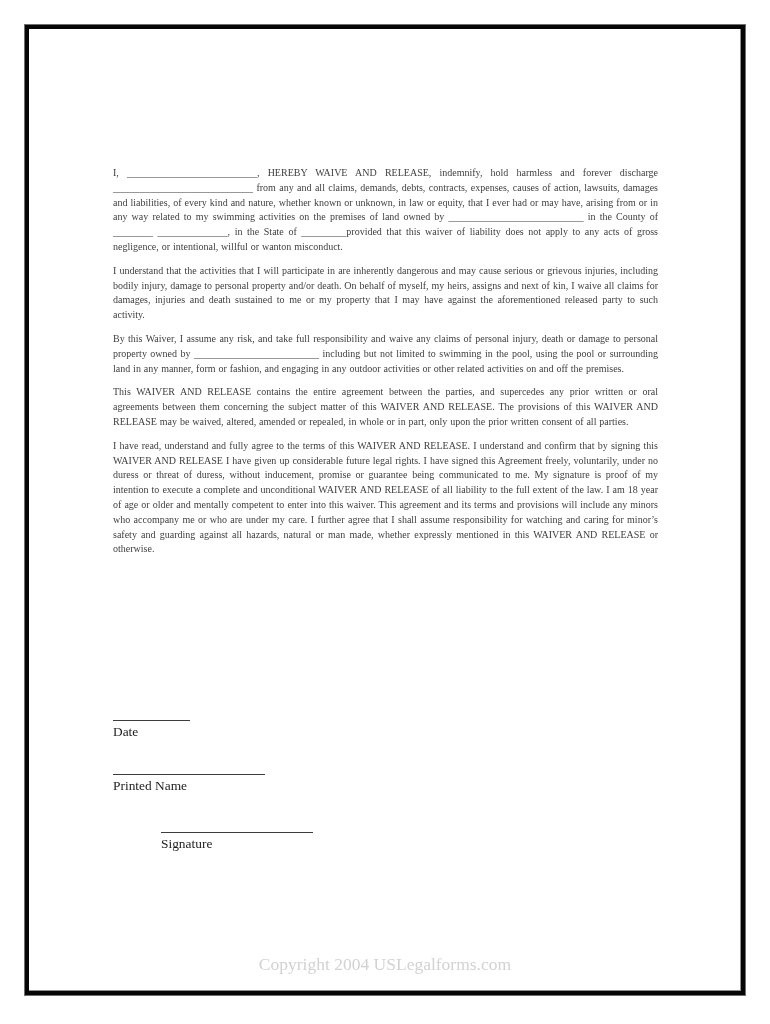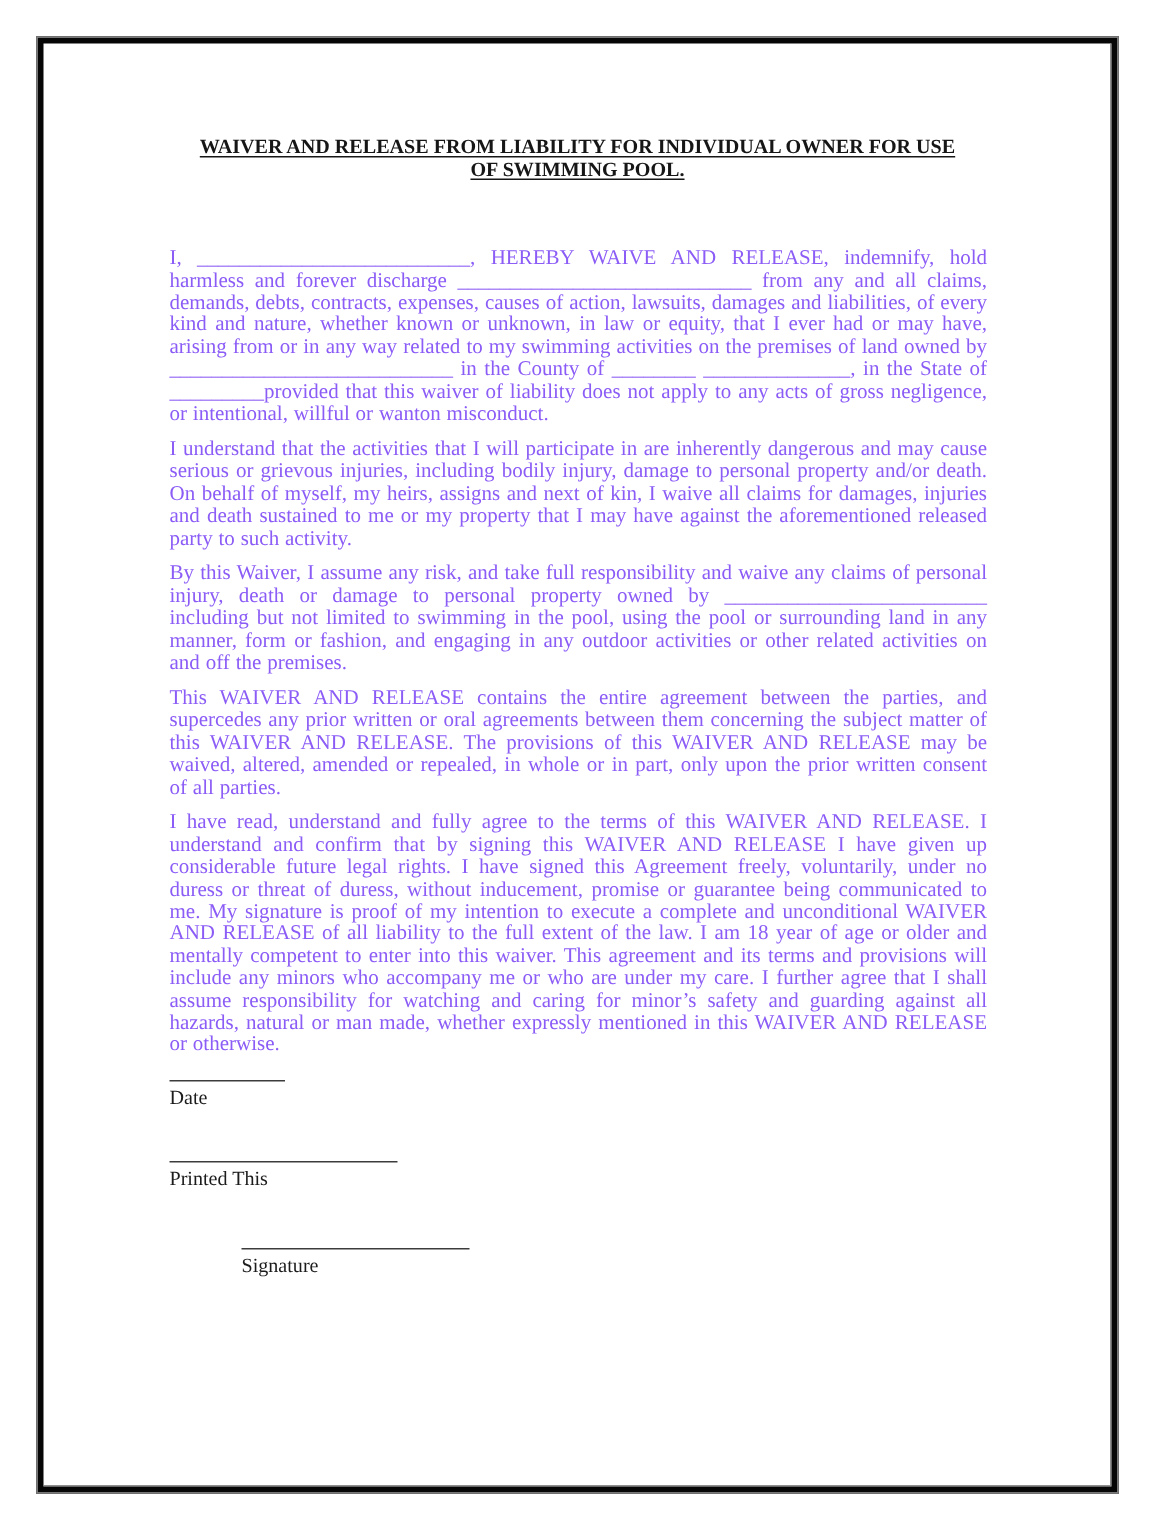--- a/index.html
+++ b/index.html
@@ -48,23 +48,23 @@
     max-width: 522px;
     text-decoration: underline;
     text-underline-offset: 2px;
   }
   .body-text {
     position: absolute;
     left: 84px;
     top: 137px;
     width: 545px;
     text-align: justify;
-    font-size: 14px;
+    font-size: 10px;
     line-height: 14.8px;
-    color: #8b5cf6;
+    color: #404040;
     word-spacing: 0.4px;
   }
   .body-text p {
     margin: 0 0 9px 0;
   }
   .sig-group {
     position: absolute;
     left: 84px;
     font-size: 13.4px;
     color: #1c1c1c;
@@ -93,43 +93,41 @@
     color: #d2d2d2;
   }
 </style>
 </head>
 <body>
 
 <div class="canvas">
   <div class="page">
     <div class="page-inner">
 
-      <div class="doc-title">
-        <span class="title-text">WAIVER AND RELEASE FROM LIABILITY FOR INDIVIDUAL OWNER FOR USE OF SWIMMING POOL.</span>
-      </div>
 
       <div class="body-text">
         <p>I, __________________________, HEREBY WAIVE AND RELEASE, indemnify, hold harmless and forever discharge ____________________________ from any and all claims, demands, debts, contracts, expenses, causes of action, lawsuits, damages and liabilities, of every kind and nature, whether known or unknown, in law or equity, that I ever had or may have, arising from or in any way related to my swimming activities on the premises of land owned by ___________________________ in the County of ________ ______________, in the State of _________provided that this waiver of liability does not apply to any acts of gross negligence, or intentional, willful or wanton misconduct.</p>
         <p>I understand that the activities that I will participate in are inherently dangerous and may cause serious or grievous injuries, including bodily injury, damage to personal property and/or death.  On behalf of myself, my heirs, assigns and next of kin, I waive all claims for damages, injuries and death sustained to me or my property that I may have against the aforementioned released party to such activity.</p>
         <p>By this Waiver, I assume any risk, and take full responsibility and waive any claims of personal injury, death or damage to personal property owned by _________________________ including but not limited to swimming in the pool, using the pool or surrounding land in any manner, form or fashion, and engaging in any outdoor activities or other related activities on and off the premises.</p>
         <p>This WAIVER AND RELEASE contains the entire agreement between the parties, and supercedes any prior written or oral agreements between them concerning the subject matter of this WAIVER AND RELEASE.  The provisions of this WAIVER AND RELEASE may be waived, altered, amended or repealed, in whole or in part, only upon the prior written consent of all parties.</p>
         <p>I have read, understand and fully agree to the terms of this WAIVER AND RELEASE.  I understand and confirm that by signing this WAIVER AND RELEASE I have given up considerable future legal rights. I have signed this Agreement freely, voluntarily, under no duress or threat of duress, without inducement, promise or guarantee being communicated to me.  My signature is proof of my intention to execute a complete and unconditional WAIVER AND RELEASE of all liability to the full extent of the law.  I am 18 year of age or older and mentally competent to enter into this waiver.  This agreement and its terms and provisions will include any minors who accompany me or who are under my care.  I further agree that I shall assume responsibility for watching and caring for minor’s safety and guarding against all hazards, natural or man made, whether expressly mentioned in this WAIVER AND RELEASE or otherwise.</p>
       </div>
 
       <div class="sig-group date">
         <div class="sig-line short"></div>
         <div class="sig-label">Date</div>
       </div>
 
       <div class="sig-group printed">
         <div class="sig-line long"></div>
-        <div class="sig-label">Printed This</div>
+        <div class="sig-label">Printed Name</div>
       </div>
 
       <div class="sig-group signed">
         <div class="sig-line long"></div>
         <div class="sig-label">Signature</div>
       </div>
 
+      <div class="doc-footer">Copyright 2004 USLegalforms.com</div>
 
     </div>
   </div>
 </div>
 
 </body></html>

